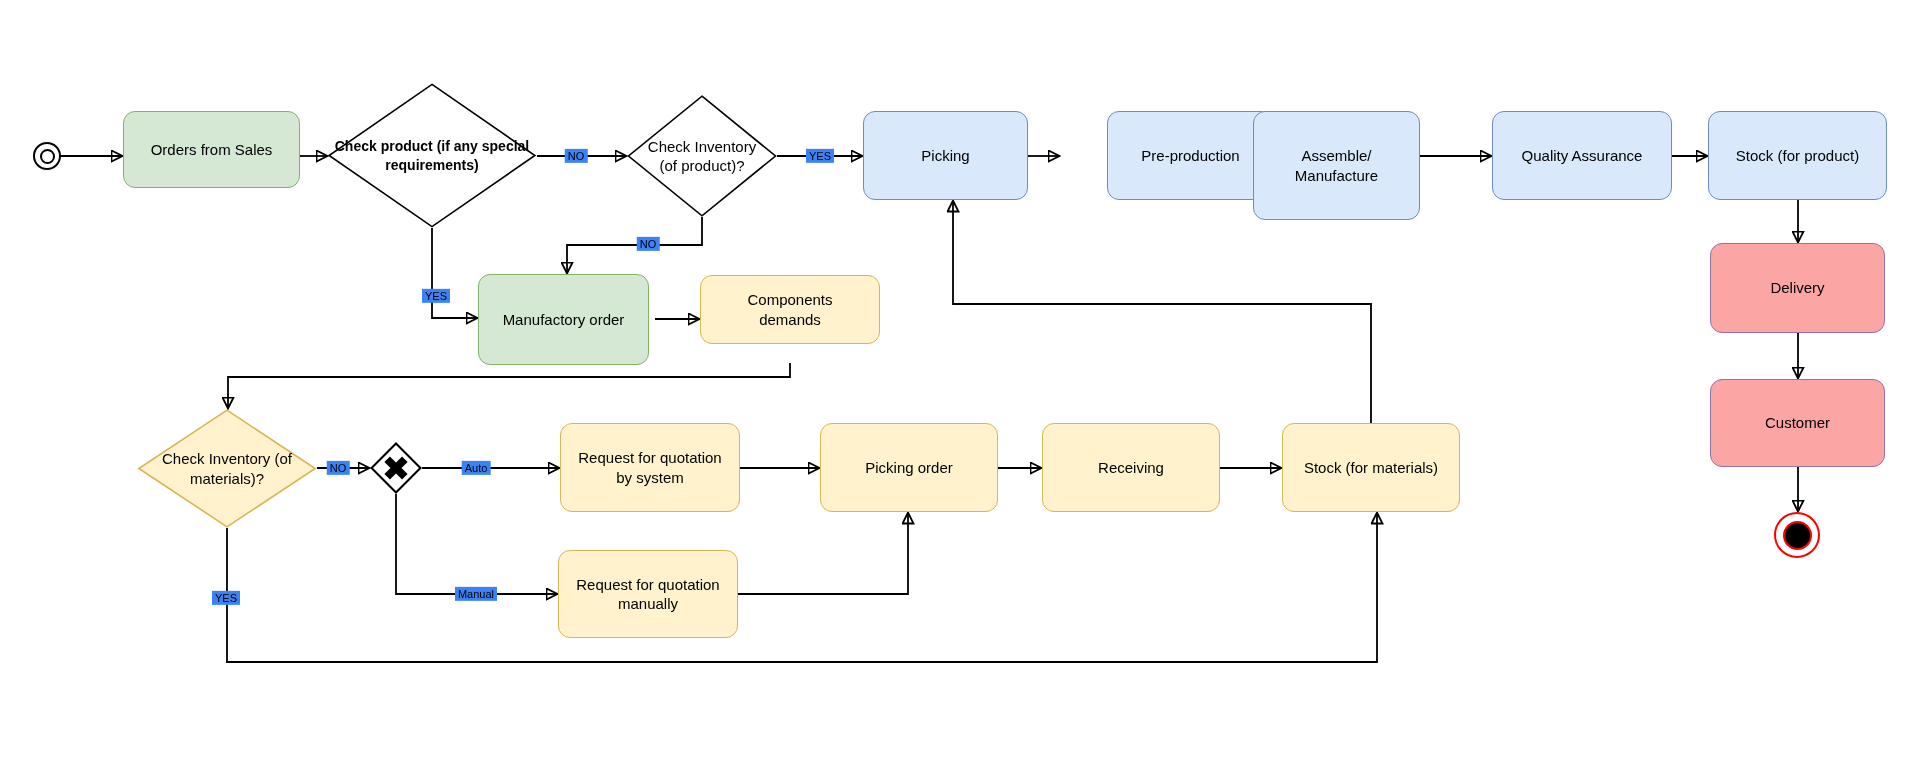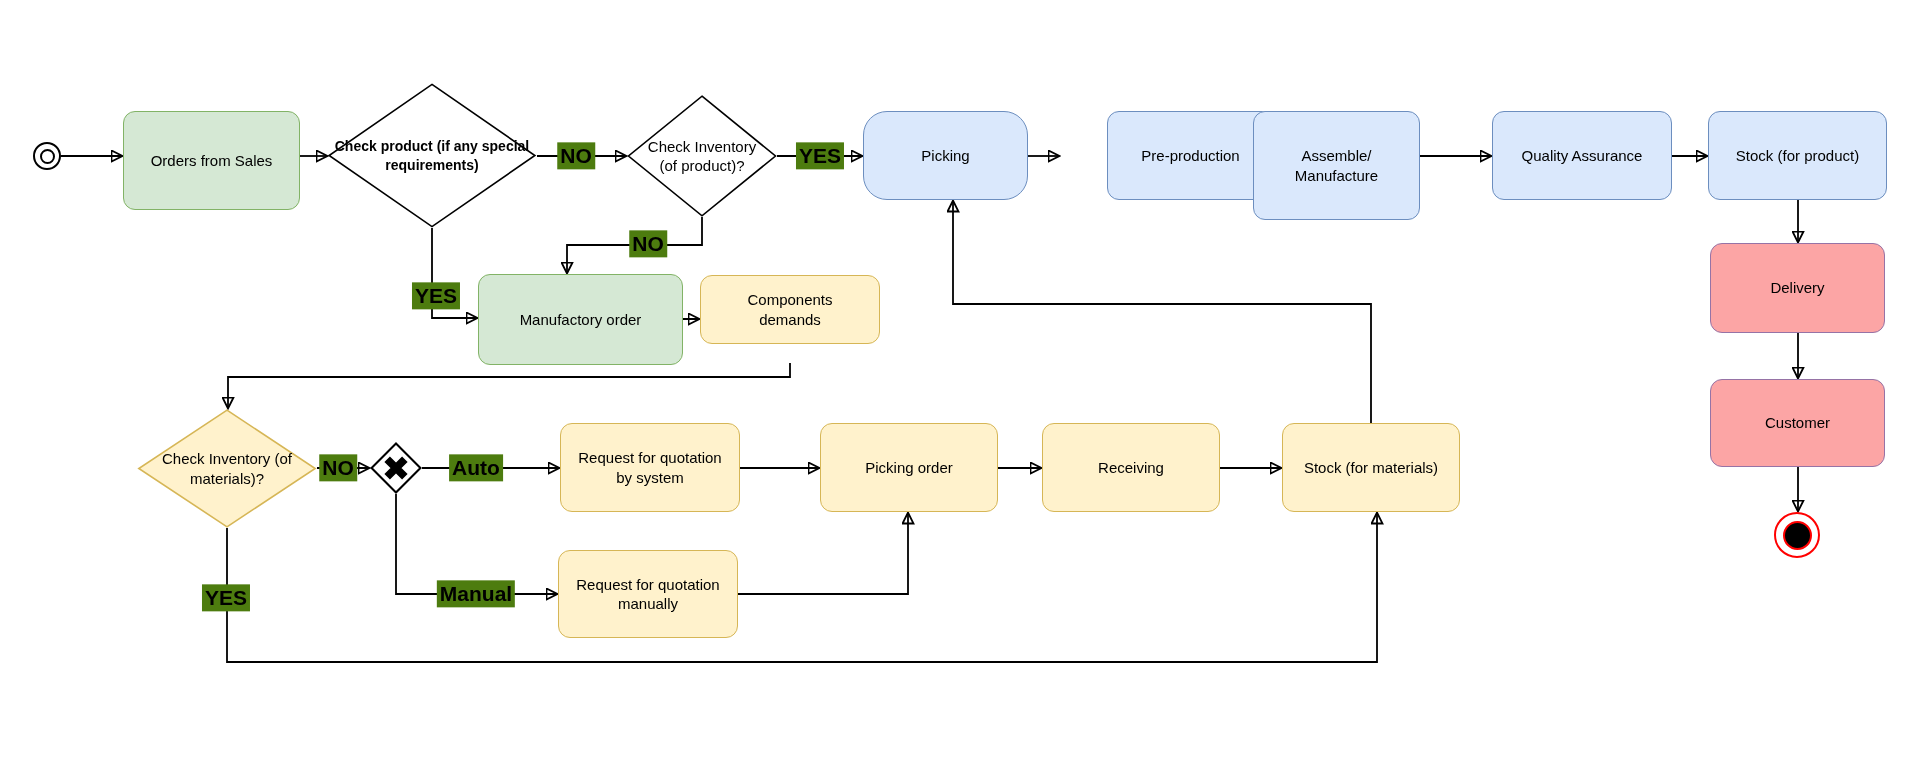--- a/index.html
+++ b/index.html
@@ -31,22 +31,22 @@
   .gateway svg { position:absolute; left:0; top:0; width:100%; height:100%; }
 
   
   .bpmn-start { width:28px; height:28px; border:2px solid #000; border-radius:50%;
                 display:flex; align-items:center; justify-content:center; background:#fff; }
   .bpmn-start .inner { width:15px; height:15px; border:2.5px solid #000; border-radius:50%; background:#fff; }
   .bpmn-end { width:46px; height:46px; border:2px solid #ff0000; border-radius:50%;
               display:flex; align-items:center; justify-content:center; background:#fff; }
   .bpmn-end .inner { width:29px; height:29px; border:2.5px solid #ff0000; border-radius:50%; background:#000; }
 
-  .edge-label { position:absolute; transform:translate(-50%,-50%); background:#4d7c0f;
-                font-size:21px; padding:0 3px; z-index:3;font-weight:bold; }
+  .edge-label { position:absolute; transform:translate(-50%,-50%); background:#3b82f6;
+                font-size:11px; padding:0 3px; z-index:3; }
 </style>
 </head>
 <body>
 
 <div id="canvas">
 
   <svg id="edges" xmlns="http://www.w3.org/2000/svg">
     <defs>
       <marker id="arrow" markerWidth="13" markerHeight="13" refX="11.5" refY="6.5" orient="auto" markerUnits="userSpaceOnUse">
         <path d="M1,1 L12,6.5 L1,12 Z" fill="#000" stroke="none"></path>
@@ -78,41 +78,41 @@
     <path d="M227,528 L227,662 L1377,662 L1377,513" marker-end="url(#arrow)"></path>
   </svg>
 
   <div class="node bpmn-start" style="left:33px; top:142px;">
     <div class="inner"></div>
   </div>
   <div class="node bpmn-end" style="left:1774px; top:512px;">
     <div class="inner"></div>
   </div>
 
-  <div class="node task green" style="left:123px; top:111px; width:177px; height:99px;">
+  <div class="node task green" style="left:123px; top:111px; width:177px; height:77px;">
     <div class="label">Orders from Sales</div>
   </div>
 
   <div class="node diamond small" style="left:327px; top:83px; width:210px; height:145px;font-weight:bold;">
     <svg class="shape" viewBox="0 0 100 100" preserveAspectRatio="none" xmlns="http://www.w3.org/2000/svg">
       <polygon points="50,1 99,50 50,99 1,50" vector-effect="non-scaling-stroke"></polygon>
     </svg>
     <div class="label">Check product (if any special
 requirements)</div>
   </div>
 
   <div class="node diamond" style="left:627px; top:95px; width:150px; height:122px;">
     <svg class="shape" viewBox="0 0 100 100" preserveAspectRatio="none" xmlns="http://www.w3.org/2000/svg">
       <polygon points="50,1 99,50 50,99 1,50" vector-effect="non-scaling-stroke"></polygon>
     </svg>
     <div class="label">Check Inventory
 (of product)?</div>
   </div>
 
-  <div class="node task blue" style="left:863px; top:111px; width:165px; height:89px;border-radius:24px;">
+  <div class="node task blue" style="left:863px; top:111px; width:165px; height:89px;">
     <div class="label">Picking</div>
   </div>
   <div class="node task blue" style="left:1107px; top:111px; width:167px; height:89px;">
     <div class="label">Pre-production</div>
   </div>
   <div class="node task blue" style="left:1253px; top:111px; width:167px; height:109px;">
     <div class="label">Assemble/
 Manufacture</div>
   </div>
   <div class="node task blue" style="left:1492px; top:111px; width:180px; height:89px;">
@@ -122,21 +122,21 @@
     <div class="label">Stock (for product)</div>
   </div>
 
   <div class="node task purple" style="left:1710px; top:243px; width:175px; height:90px;">
     <div class="label">Delivery</div>
   </div>
   <div class="node task purple" style="left:1710px; top:379px; width:175px; height:88px;">
     <div class="label">Customer</div>
   </div>
 
-  <div class="node task green" style="left:478px; top:274px; width:205px; height:91px;">
+  <div class="node task green" style="left:478px; top:274px; width:171px; height:91px;">
     <div class="label">Manufactory order</div>
   </div>
   <div class="node task yellow" style="left:700px; top:275px; width:180px; height:69px;">
     <div class="label">Components
 demands</div>
   </div>
 
   <div class="node diamond yellow-d" style="left:137px; top:409px; width:180px; height:119px;">
     <svg class="shape" viewBox="0 0 100 100" preserveAspectRatio="none" xmlns="http://www.w3.org/2000/svg">
       <polygon points="50,1 99,50 50,99 1,50" vector-effect="non-scaling-stroke"></polygon>

